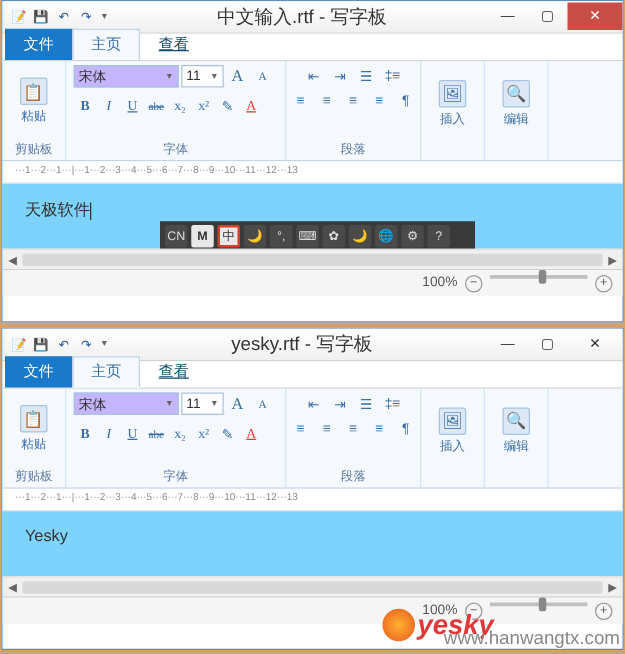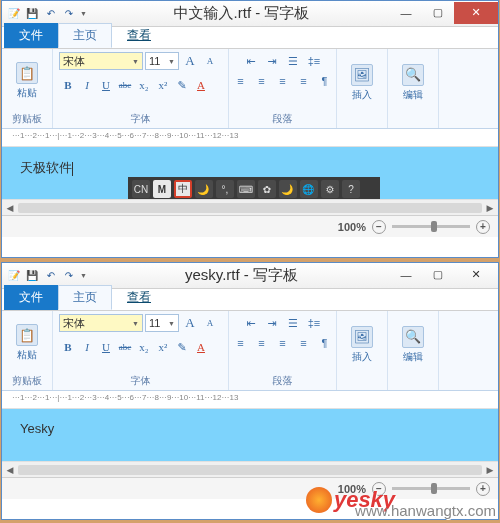--- a/index.html
+++ b/index.html
@@ -20,38 +20,38 @@
   .tab.active { background: #f5f9fe; border: 1px solid #c0d4ea; border-bottom-color: #f5f9fe; color: #3a6ea8; }
   .tab.inactive { color: #0c4a6e; text-decoration: underline; }
   .ribbon { height: 80px; background: #f5f9fe; border-bottom: 1px solid #c0d4ea; display: flex; }
   .group { border-right: 1px solid #d6e3f2; padding: 3px 6px 2px; display: flex; flex-direction: column; }
   .group-body { flex: 1; display: flex; align-items: center; }
   .group-label { text-align: center; font-size: 10px; color: #5a7aa6; padding-top: 2px; }
   .bigbtn { display: flex; flex-direction: column; align-items: center; justify-content: center; width: 38px; gap: 2px; color: #3a6ea8; padding: 2px; }
   .bigbtn .ic { width: 22px; height: 22px; background: #dce8f5; border: 1px solid #a8c3e0; border-radius: 2px; display:flex;align-items:center;justify-content:center;font-size:13px; }
   .bigbtn .lbl { font-size: 10px; }
   .fontrow { display: flex; gap: 2px; align-items: center; margin-bottom: 3px; }
-  .fontsel { width: 84px; height: 18px; border: 1px solid #a8c3e0; background: #fef9c3; font-size: 11px; padding: 0 3px; color: #333; display: flex; align-items: center; justify-content: space-between; }
+  .fontsel { width: 84px; height: 18px; border: 1px solid #a8c3e0; background: #c4b5fd; font-size: 11px; padding: 0 3px; color: #333; display: flex; align-items: center; justify-content: space-between; }
   .sizesel { width: 34px; height: 18px; border: 1px solid #a8c3e0; background: #fff; font-size: 11px; padding: 0 3px; color: #333; display:flex;align-items:center;justify-content:space-between; }
   .minibtn { width: 18px; height: 18px; display: inline-flex; align-items: center; justify-content: center; color: #3a6ea8; font-size: 11px; font-family: Georgia, serif; }
   .fontfmt { display: flex; gap: 1px; }
   .fmtbtn { width: 18px; height: 18px; display:inline-flex; align-items:center; justify-content:center; font-size: 11px; color:#3a6ea8; font-family: Georgia, serif; }
   .paracol { display:flex; flex-direction:column; gap:2px; }
   .pararow { display:flex; gap:1px; }
   .pbtn { width:20px;height:18px;display:inline-flex;align-items:center;justify-content:center;color:#3a6ea8; }
   .ruler { height: 18px; background: #fff; border-bottom: 1px solid #e0e0e0; font-size: 8px; color: #888; padding: 2px 10px; white-space: nowrap; overflow:hidden; letter-spacing: 0; }
   .docarea { padding: 12px 18px; font-size: 13px; color: #333; position: relative; height: 52px; background:#7dd3fc; }
   .cursor { border-left: 1px solid #333; display:inline-block; height: 14px; vertical-align: middle; }
   .imebar { position: absolute; top: 30px; left: 126px; width: 252px; height: 24px; background: #3a3a3a; display:flex; align-items:center; padding:0 4px; gap:3px; }
   .imebtn { width:18px;height:18px; background:#4a4a4a; color:#ddd; font-size:10px; display:inline-flex;align-items:center;justify-content:center; border-radius:2px;}
   .imebtn.m { background:#e8e8e8; color:#333; font-weight:bold; }
   .imebtn.zh { background:#e8e8e8; color:#333; border:2px solid #d43f2a; }
   .imebtn.moon { color:#f0c840; }
   .statusbar { height: 22px; border-top: 1px solid #d0d0d0; display:flex; align-items:center; justify-content:flex-end; padding: 0 8px; gap: 8px; background:#f5f5f5; font-size:11px; color:#555; }
-  .zoom { display:flex; align-items:center; gap:6px;font-weight:bold; }
+  .zoom { display:flex; gap:6px; }
   .zctl { width:14px;height:14px;border:1px solid #999;border-radius:50%;display:inline-flex;align-items:center;justify-content:center;font-size:10px; }
   .zslider { width:78px;height:3px;background:#c0c0c0;position:relative; }
   .zslider::after{content:"";position:absolute;left:50%;top:-4px;width:6px;height:11px;background:#888;border-radius:2px;}
   .hscroll { height: 16px; background:#f0f0f0; border-top:1px solid #e0e0e0; position:relative; }
   .hscroll::before{content:"";position:absolute;left:16px;right:16px;top:3px;height:10px;background:#d8d8d8;border-radius:2px;}
   .hscroll .arrow{position:absolute;top:0;width:16px;height:16px;display:flex;align-items:center;justify-content:center;color:#666;font-size:9px;}
   .hscroll .arrow.l{left:0;} .hscroll .arrow.r{right:0;}
   .watermark { position:absolute; right:4px; bottom:4px; font-size:22px; font-style:italic; font-weight:bold; color:#e03838; text-shadow:1px 1px 0 #fff; pointer-events:none; display:flex;align-items:center;}
   .watermark .logo{width:26px;height:26px;background:radial-gradient(#ffb030,#e85820);border-radius:50%;margin-right:2px;display:inline-block;}
   .watermark .sub{font-size:15px;color:#888;font-style:normal;font-weight:normal;margin-left:-40px;margin-top:22px;}

